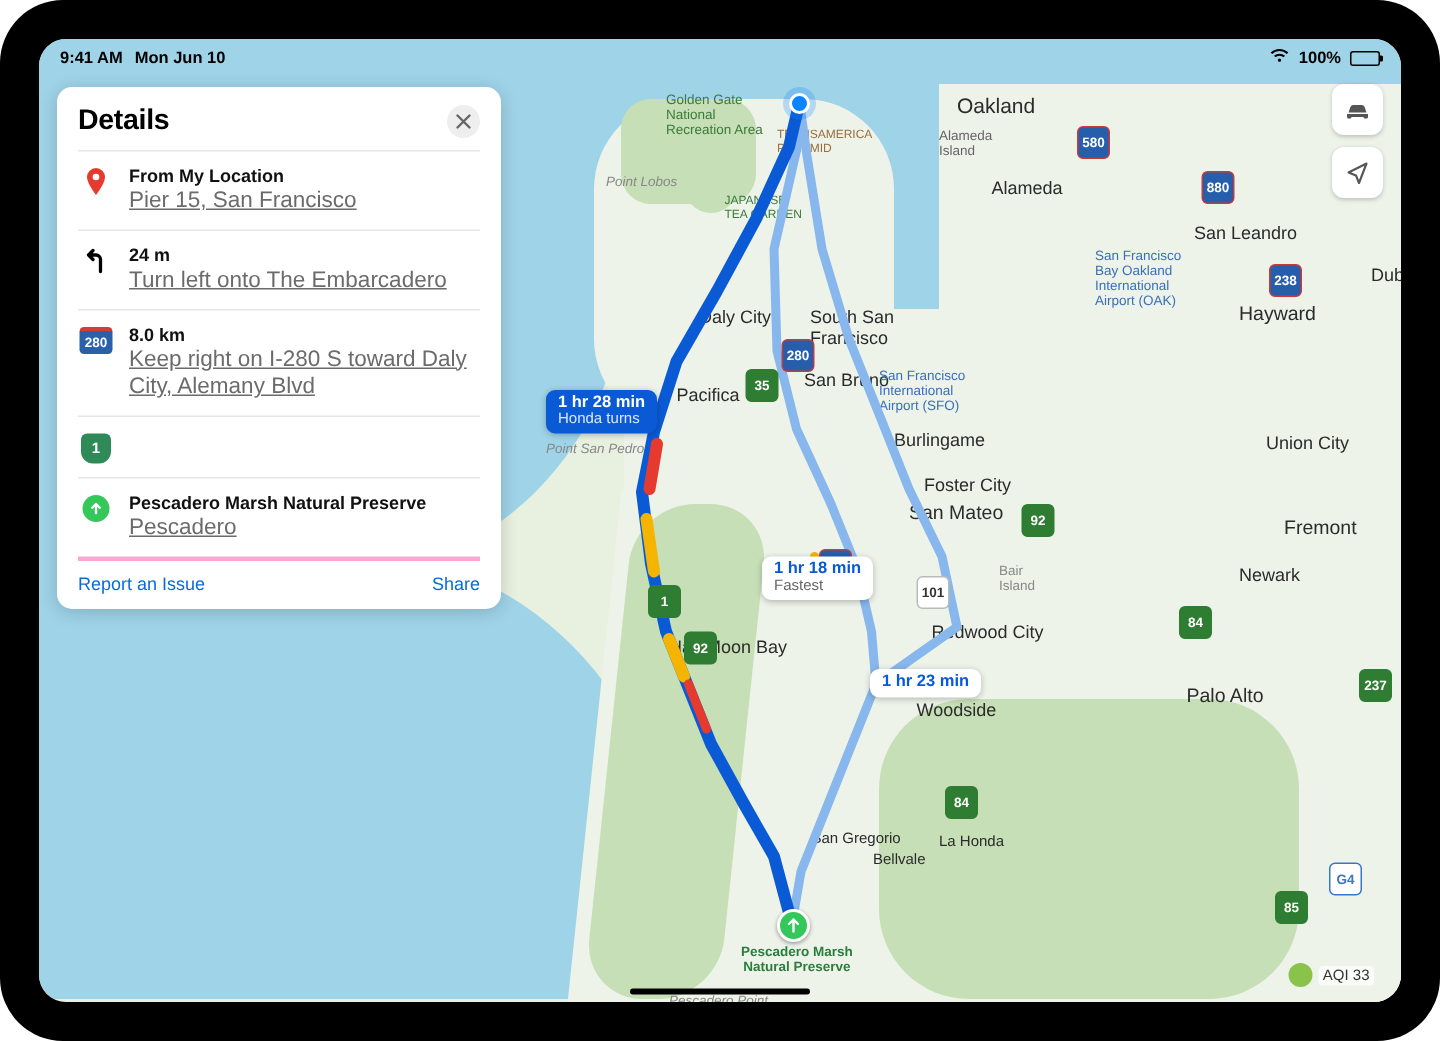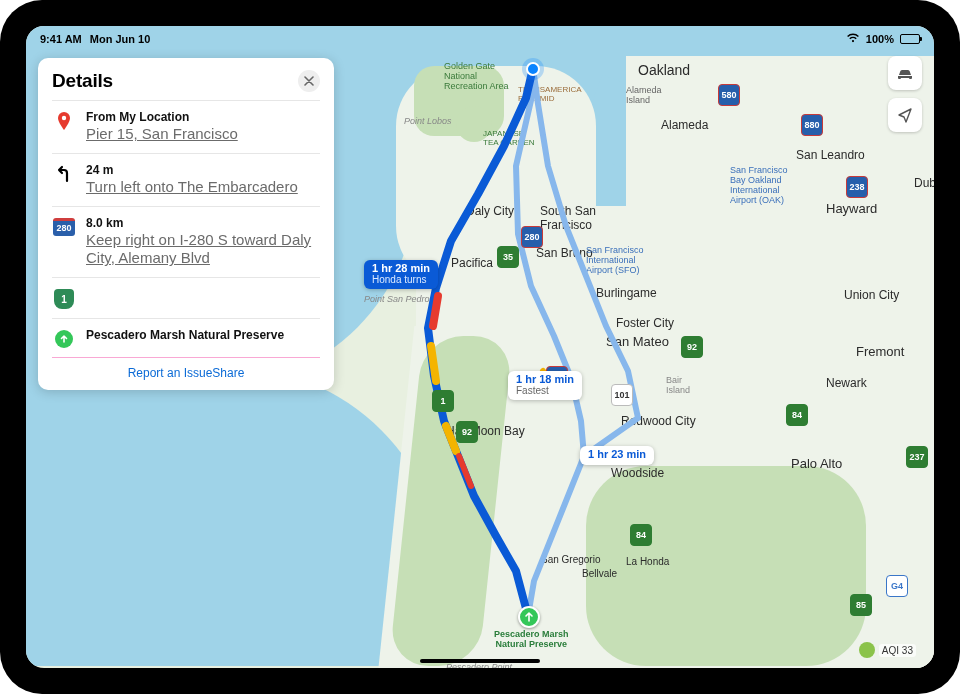--- a/index.html
+++ b/index.html
@@ -74,21 +74,21 @@
   .panel-header { display: flex; justify-content: space-between; align-items: center; margin-bottom: 8px; }
   .panel-title { font-size: 19px; font-weight: 700; letter-spacing: -0.2px; }
   .close-btn { width: 22px; height: 22px; border-radius: 11px; background: #eee; color: #666; display: flex; align-items: center; justify-content: center; font-size: 12px; }
 
   .step-row { display: flex; gap: 10px; padding: 9px 0; border-top: 1px solid #e6e6e6; }
   .step-row:first-of-type { border-top: none; }
   .step-icon { width: 24px; flex: 0 0 24px; display: flex; align-items: flex-start; justify-content: center; padding-top: 2px; }
   .step-text .line1 { font-size: 12px; font-weight: 700; color: #111; }
   .step-text .line2 { font-size: 15px; color: #6b6b6b; line-height: 1.25; margin-top: 1px; text-decoration: underline; }
 
-  .panel-footer { display: flex; justify-content: center; padding-top: 8px; border-top: 1px solid #f9a8d4; }
+  .panel-footer { display: flex; justify-content: space-between; padding-top: 8px; border-top: 3px solid #f9a8d4; }
   .link { font-size: 12px; color: #0a6ad6; }
 
   .home-indicator { position: absolute; bottom: 5px; left: 50%; transform: translateX(-50%); width: 120px; height: 4px; background: #000; border-radius: 2px; z-index: 70; }
 
   
   .ico { display: inline-block; }
   .pin-red svg { width: 16px; height: 20px; }
   .turn-left svg { width: 18px; height: 18px; }
   .shield-280 { width: 22px; height: 18px; background: #2a5faa; color: #fff; border-radius: 3px; font-size: 9px; font-weight: 700; display: flex; align-items: center; justify-content: center; border-top: 3px solid #cf3d3d; }
   .shield-1 { width: 20px; height: 20px; background: #2e8b57; color: #fff; border-radius: 4px 4px 8px 8px; font-size: 10px; font-weight: 700; display: flex; align-items: center; justify-content: center; }
@@ -315,20 +315,21 @@
       <div class="step-row">
         <div class="step-icon">
           <span class="dest-ico">
               <svg width="10" height="10" viewBox="0 0 10 10">
                 <path d="M5 8V2M2.5 4.5L5 2l2.5 2.5" stroke="#fff" stroke-width="1.6" fill="none" stroke-linecap="round" stroke-linejoin="round"></path>
               </svg>
             </span>
         </div>
         <div class="step-text">
           <div class="line1">Pescadero Marsh Natural Preserve</div>
+          <div class="line2">Pescadero</div>
         </div>
       </div>
 
       <div class="panel-footer">
         <span class="link">Report an Issue</span>
         <span class="link">Share</span>
       </div>
     </div>
 
     <div class="home-indicator"></div>

